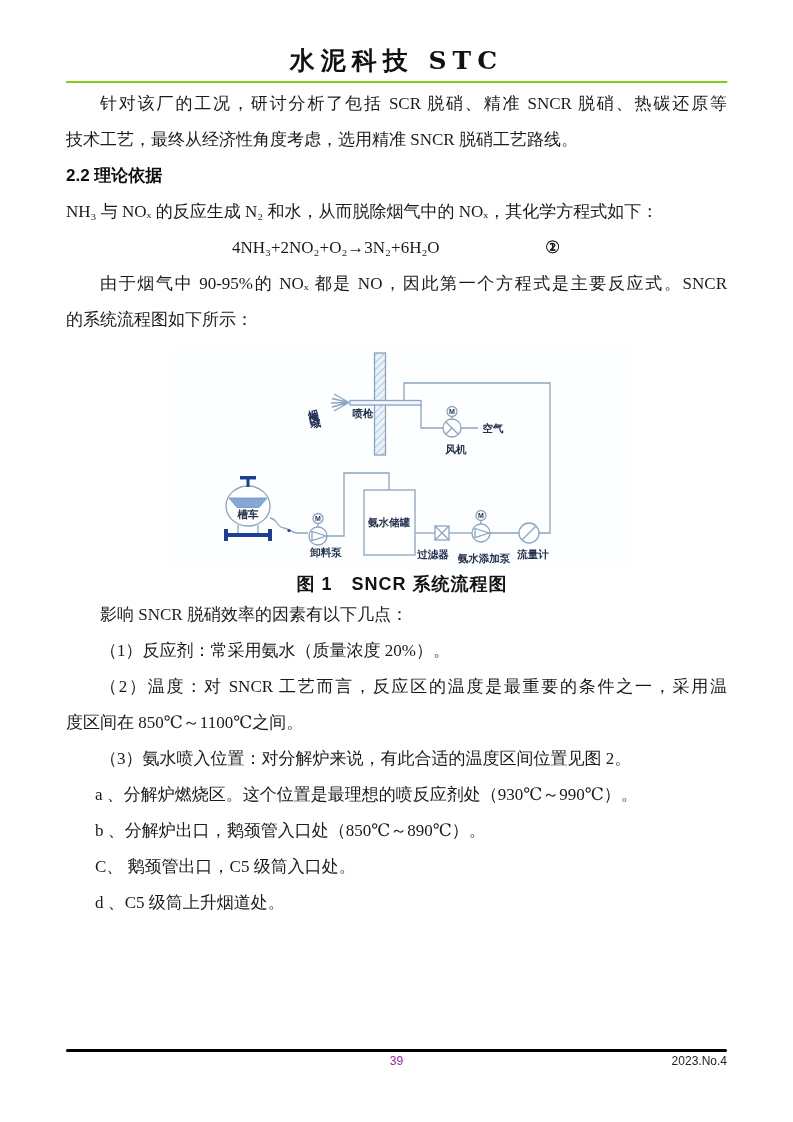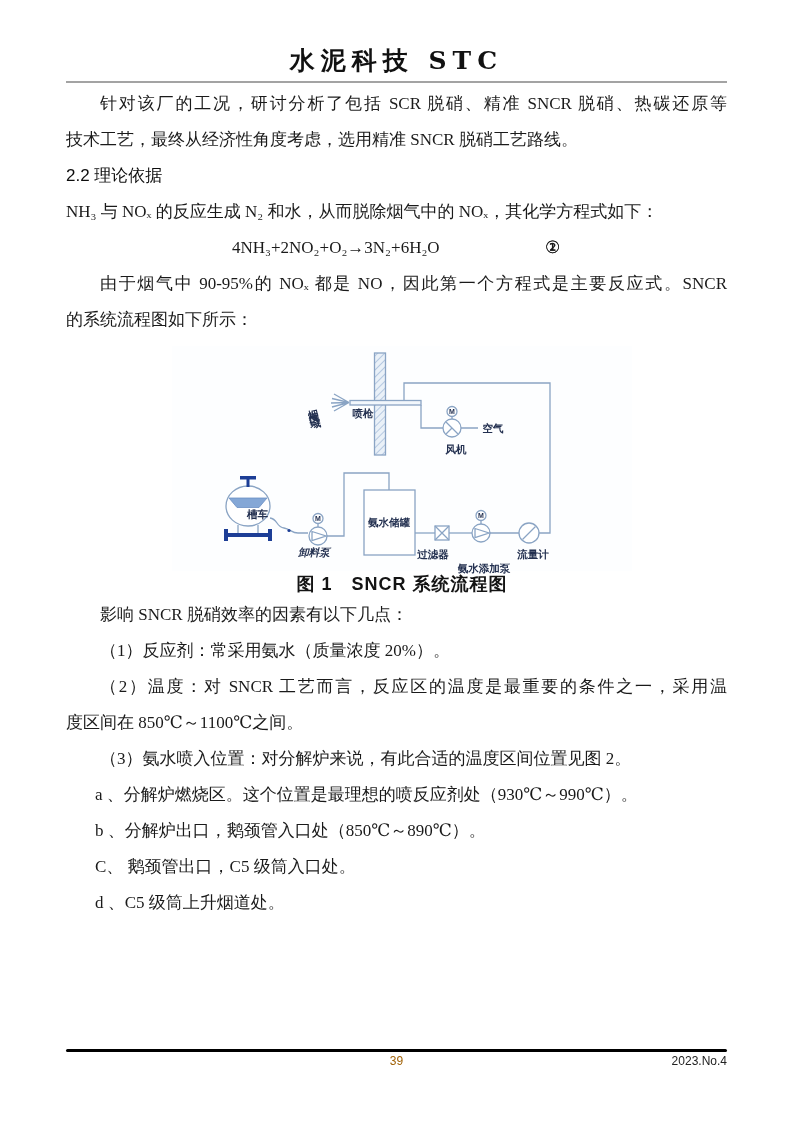--- a/index.html
+++ b/index.html
@@ -7,35 +7,35 @@
     position:relative;
     width:793px;height:1122px;
     background:#fff;
     margin:0 auto;
     overflow:hidden;
     font-family:"Liberation Serif","DejaVu Serif",serif;
     color:#1a1a1a;
   }
   .margins{position:absolute;left:66px;top:0;width:661px;}
   
-  .hdr{height:81px;border-bottom:2px solid #a3a3a3;display:flex;align-items:flex-end;justify-content:center;}
+  .hdr{height:81px;border-bottom:2px solid #84cc16;display:flex;align-items:flex-end;justify-content:center;}
   .hdr .title{
     font-family:"DejaVu Serif","Liberation Serif",serif;
     font-weight:bold;font-size:25px;letter-spacing:6px;
     padding-bottom:4px;color:#111;
   }
   
   .content{font-size:17px;line-height:36px;}
   .content .first{margin-top:3px;}
   .ln{white-space:nowrap;}
   .ln.fill{white-space:normal;text-align:justify;text-align-last:justify;}
   .ind2{padding-left:34px;}
   .ind2.fill{padding-left:0;text-indent:34px;}
   .indA{padding-left:29px;}
-  .h2{font-family:"Liberation Sans","DejaVu Sans",sans-serif;font-weight:normal;font-size:17px;line-height:36px;color:#0d0d0d;}
+  .h2{font-family:"Liberation Sans","DejaVu Sans",sans-serif;font-weight:bold;font-size:17px;line-height:36px;color:#0d0d0d;}
   
   .eq{position:relative;padding-left:166px;line-height:36px;font-size:17px;}
   .eq .num{position:absolute;left:479px;top:0;}
   
   .figwrap{width:460px;height:251px;margin:8px 0 0 106px;position:relative;}
   .figcanvas{position:absolute;left:0;top:0;width:460px;height:225px;background:#fdfeff;}
   .figcanvas svg{position:absolute;left:0;top:0;}
   .flabel{
     position:absolute;
     font-family:"Liberation Sans","DejaVu Sans",sans-serif;
@@ -44,21 +44,21 @@
   }
   .flabel.vert{writing-mode:vertical-rl;letter-spacing:3px;transform:rotate(-13deg);line-height:14px;white-space:normal;}
   .figcap{
     position:absolute;left:0;top:225px;width:100%;height:26px;line-height:26px;
     text-align:center;font-family:"Liberation Sans","DejaVu Sans",sans-serif;
     font-weight:bold;font-size:18px;color:#141414;letter-spacing:1px;
   }
   
   .footrule{position:absolute;left:66px;width:661px;top:1049px;height:3px;background:#000;border-radius:2px;}
   .pageno{position:absolute;left:0;top:1054px;width:100%;text-align:center;
-    font-family:"Liberation Sans","DejaVu Sans",sans-serif;font-size:12px;color:#a16207;}
+    font-family:"Liberation Sans","DejaVu Sans",sans-serif;font-size:12px;color:#a21caf;}
   .issue{position:absolute;right:66px;top:1054px;
     font-family:"Liberation Sans","DejaVu Sans",sans-serif;font-size:12px;color:#222;}
 </style>
 </head>
 <body>
 
 <div class="page">
   <div class="margins">
 
     <div class="hdr">
@@ -152,25 +152,25 @@
               <text x="280" y="68">M</text>
               <text x="146" y="175">M</text>
               <text x="309" y="172">M</text>
             </g>
           </svg>
 
           <div class="flabel vert" style="left:133px;top:30px;height:62px;">烟气区域</div>
           <div class="flabel" style="left:176px;top:61px;width:30px;">喷枪</div>
           <div class="flabel" style="left:262px;top:97px;width:44px;">风机</div>
           <div class="flabel" style="left:306px;top:76px;width:30px;">空气</div>
-          <div class="flabel" style="left:56px;top:162px;width:40px;text-align:right;">槽车</div>
-          <div class="flabel" style="left:112px;top:200px;width:60px;font-style:italic;">卸料泵</div>
+          <div class="flabel" style="left:56px;top:162px;width:40px;">槽车</div>
+          <div class="flabel" style="left:124px;top:200px;width:60px;">卸料泵</div>
           <div class="flabel" style="left:187px;top:170px;width:60px;">氨水储罐</div>
           <div class="flabel" style="left:241px;top:202px;width:40px;">过滤器</div>
-          <div class="flabel" style="left:283px;top:216px;width:58px;">氨水添加泵</div>
+          <div class="flabel" style="left:283px;top:206px;width:58px;">氨水添加泵</div>
           <div class="flabel" style="left:343px;top:202px;width:36px;">流量计</div>
         </div>
         <div class="figcap">图 1　SNCR 系统流程图</div>
       </div>
 
       <div class="ln ind2">影响 SNCR 脱硝效率的因素有以下几点：</div>
       <div class="ln ind2">（1）反应剂：常采用氨水（质量浓度 20%）。</div>
       <div class="ln fill ind2">（2）温度：对 SNCR 工艺而言，反应区的温度是最重要的条件之一，采用温</div>
       <div class="ln">度区间在 850℃～1100℃之间。</div>
       <div class="ln ind2">（3）氨水喷入位置：对分解炉来说，有此合适的温度区间位置见图 2。</div>

